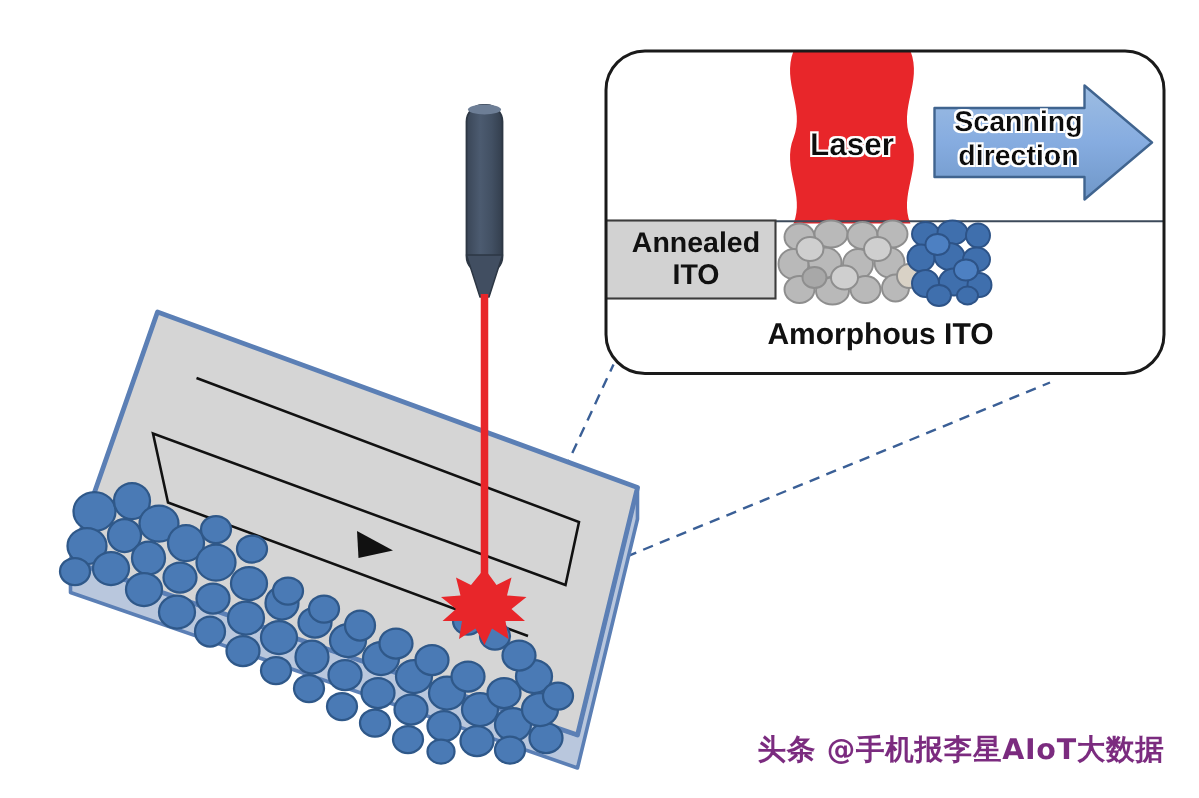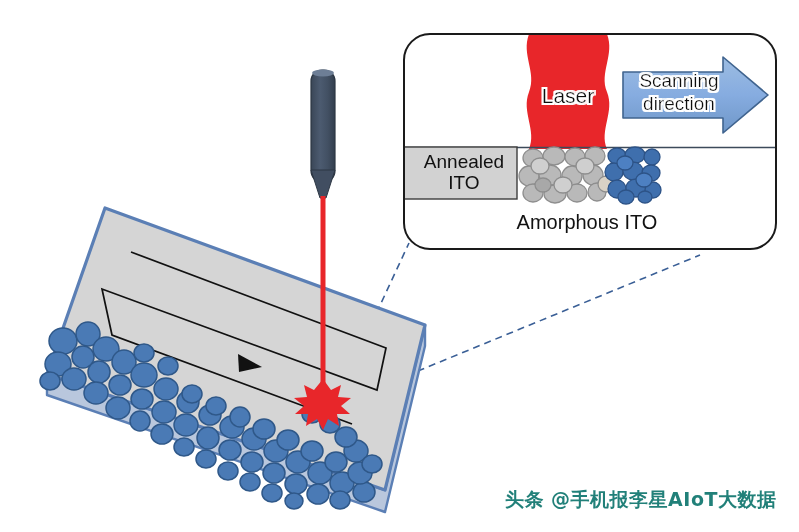--- a/index.html
+++ b/index.html
@@ -3,30 +3,30 @@
 <meta charset="utf-8">
 <style>
   html,body{margin:0;padding:0;}
   body{
     width:799px;height:532px;
     background:#ffffff;
     font-family:"Liberation Sans", sans-serif;
     overflow:hidden;
     position:relative;
   }
-  #stage{position:absolute;left:0;top:0;width:799px;height:532px;}
+  #stage{position:absolute;left:0;top:0;width:799px;height:532px;font-weight:bold;}
   #stage svg{display:block;}
   .lbl{font-family:"Liberation Sans", sans-serif;}
   #watermark{
     position:absolute;
     left:505px; top:487px;
     font-family:"DejaVu Sans", sans-serif;
     font-size:19px;
     font-weight:700;
-    color:#0f766e;
+    color:#701a75;
     letter-spacing:0.5px;
     white-space:nowrap;
     opacity:.92;
   }
 </style>
 </head>
 <body>
 
 <div id="stage">
 <svg width="799" height="532" viewBox="0 0 799 532" xmlns="http://www.w3.org/2000/svg">

